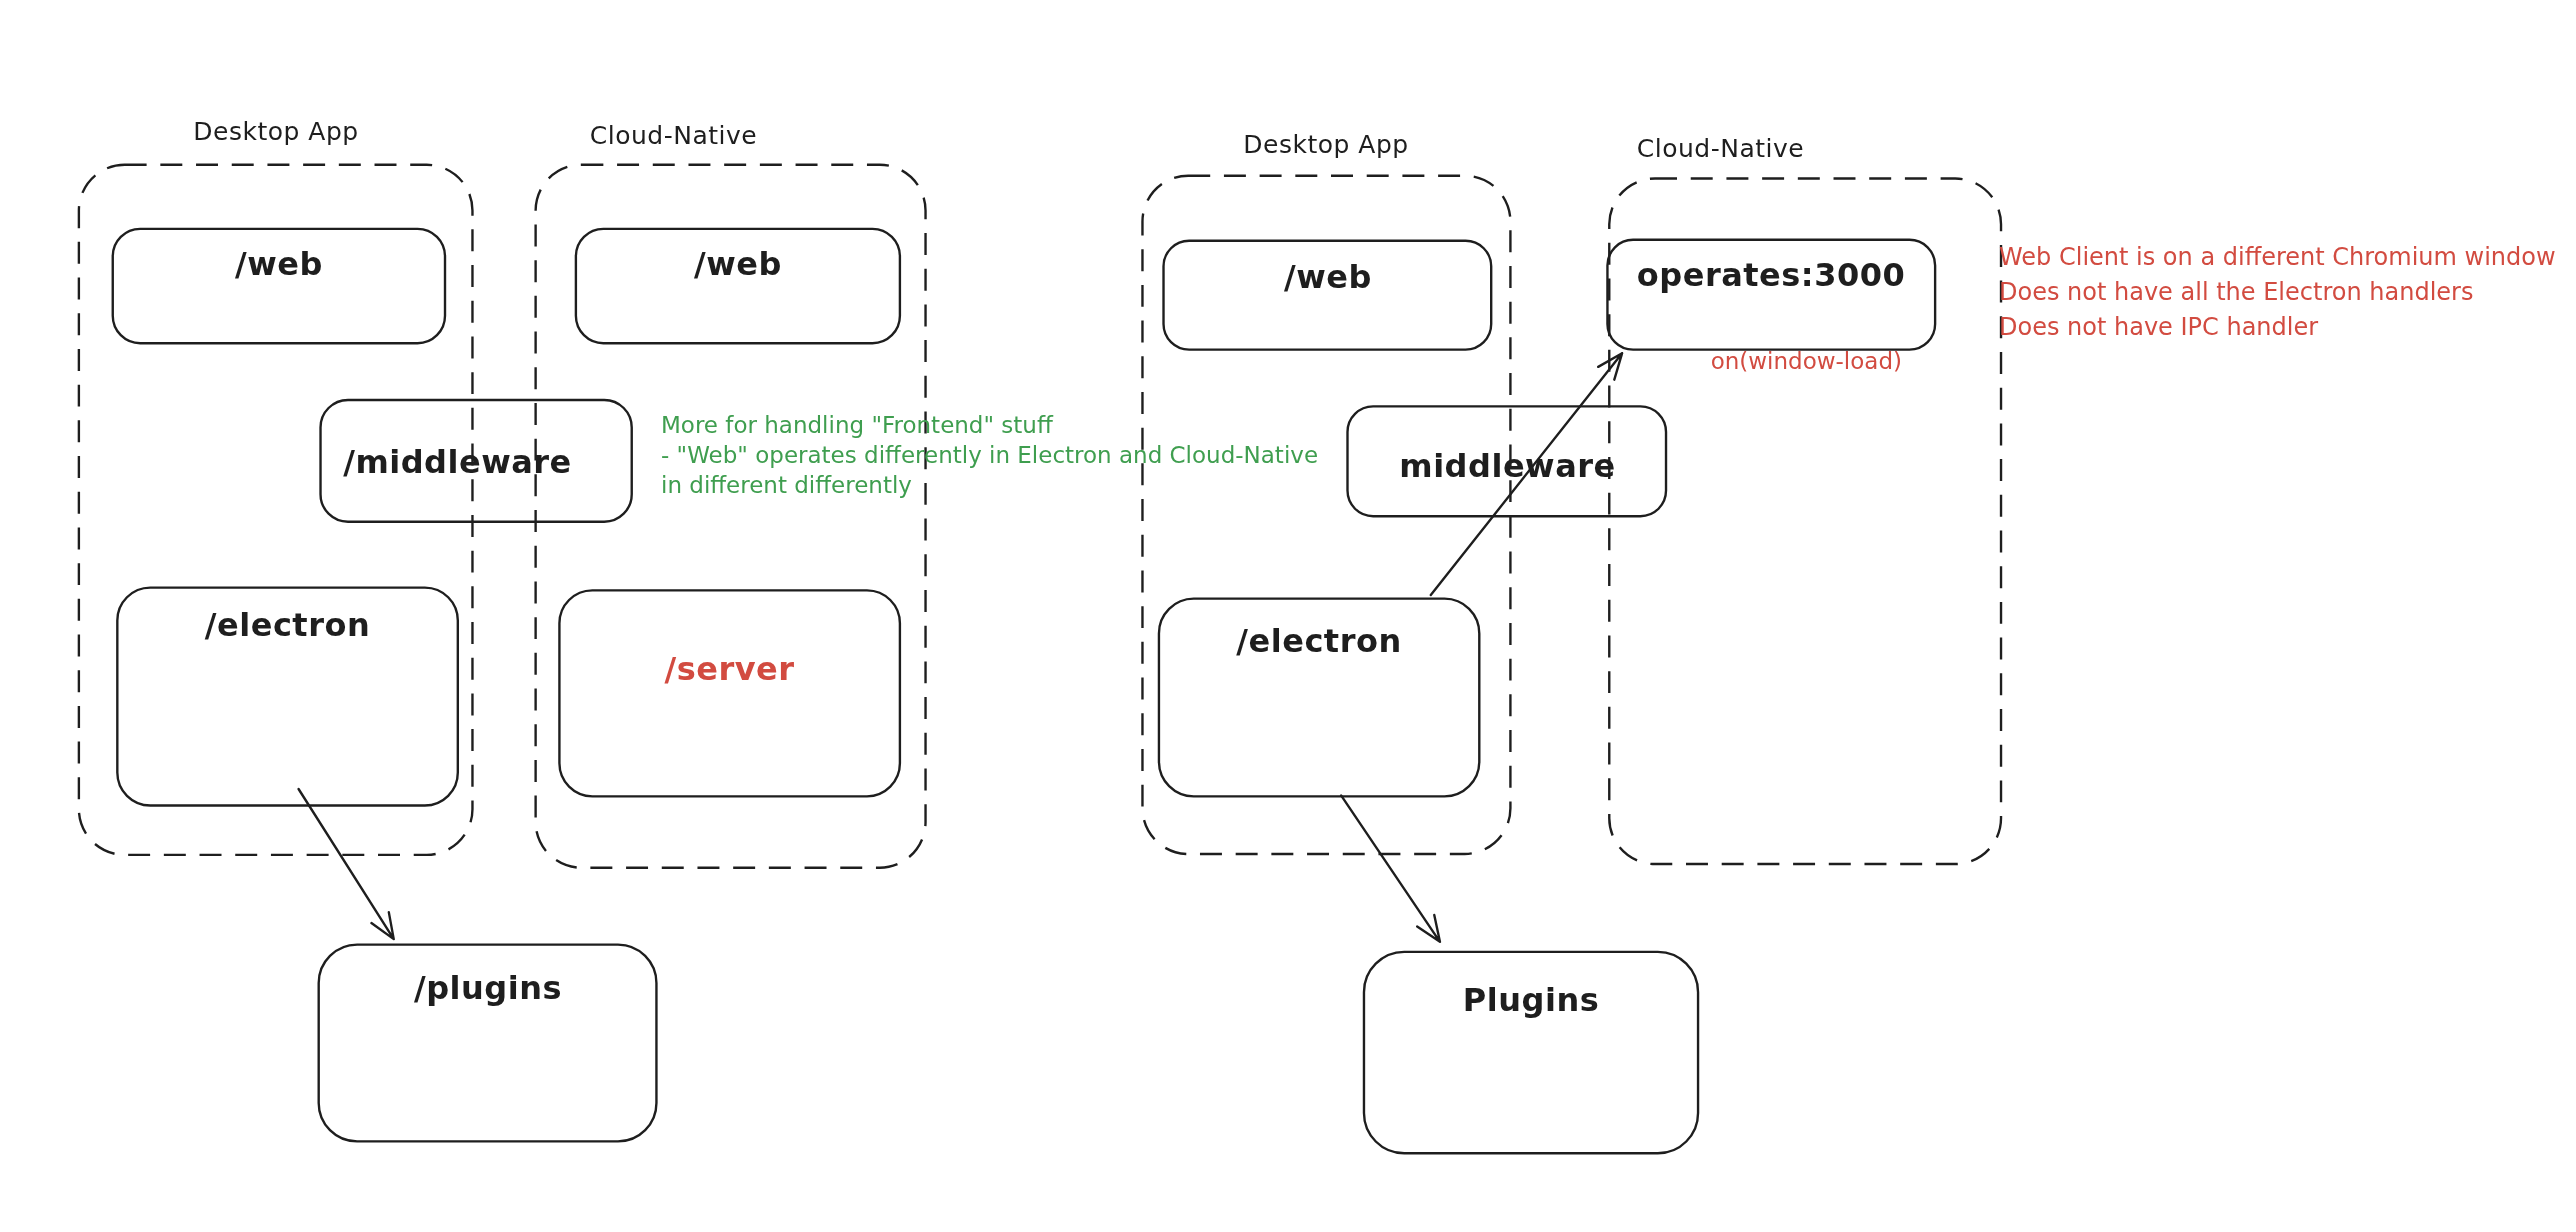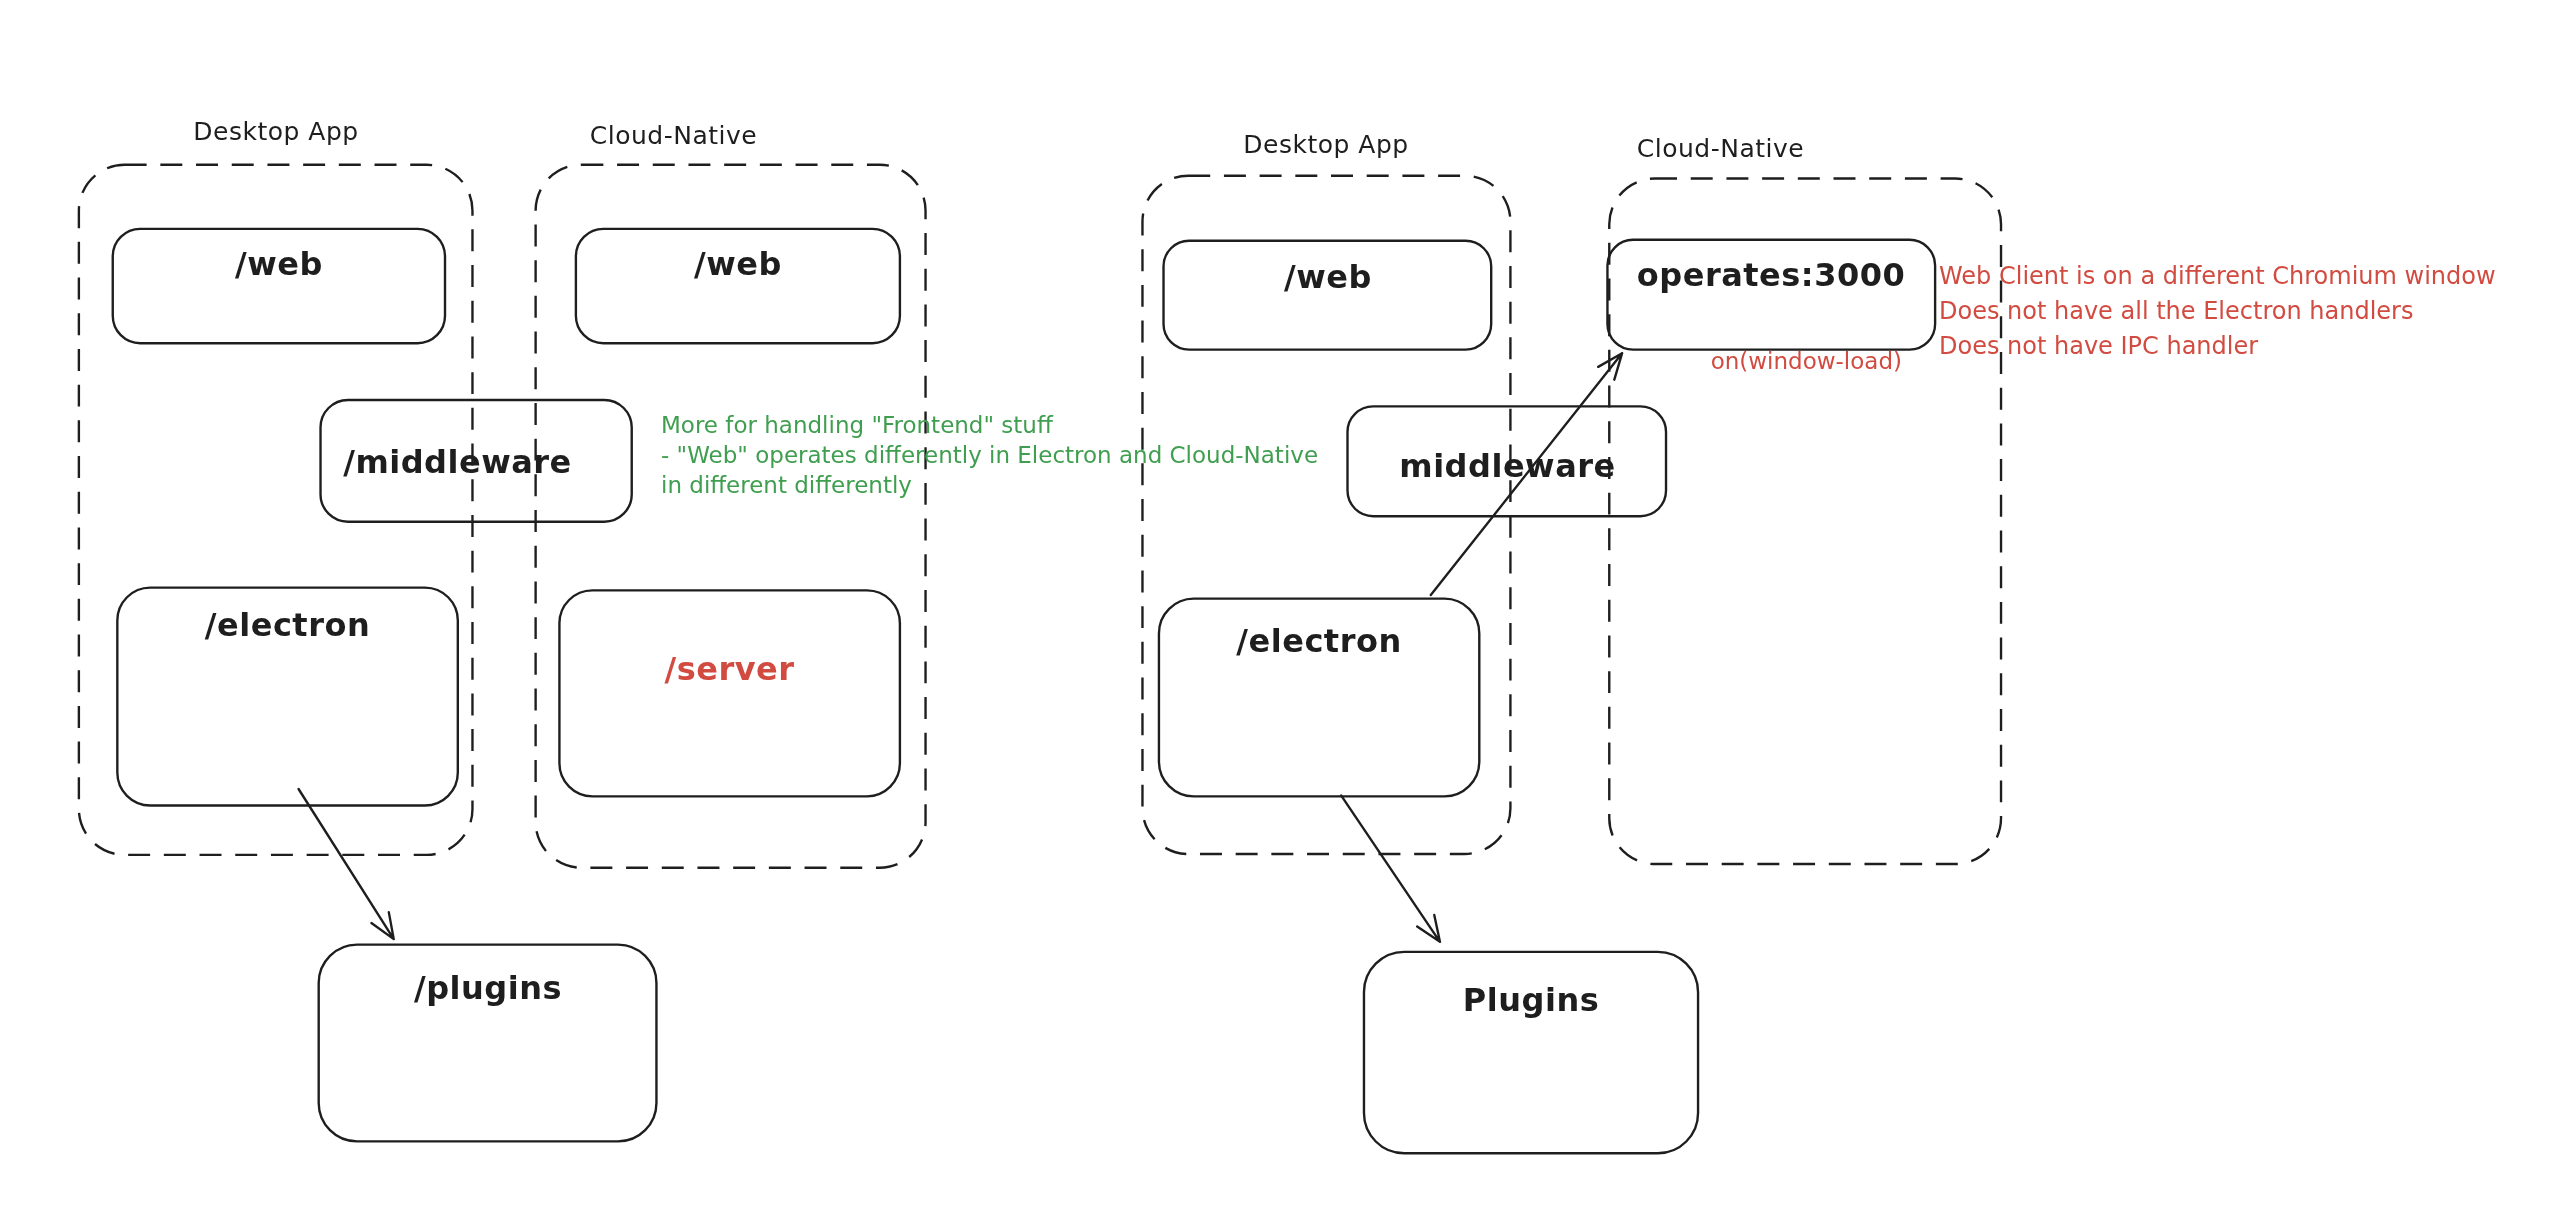--- a/index.html
+++ b/index.html
@@ -80,20 +80,20 @@
   <div class="lbl box-label" style="left:1607px;top:256px;width:328px;">operates:3000</div>
 
   <div class="sub-label red-text" style="left:1635px;top:308px;width:267px;">on(window-load)</div>
 
   <div class="lbl box-label" style="left:1348px;top:447px;width:319px;">middleware</div>
 
   <div class="lbl box-label" style="left:1159px;top:622px;width:320px;">/electron</div>
 
   <div class="lbl box-label" style="left:1364px;top:981px;width:334px;">Plugins</div>
 
-  <div class="note note-red" style="left:1939px;top:240px;margin-top:19px;">
+  <div class="note note-red" style="left:1999px;top:240px;">
     <div>Web Client is on a different Chromium window</div>
     <div>Does not have all the Electron handlers</div>
     <div>Does not have IPC handler</div>
   </div>
 
 </div>
 
 
 </body></html>

